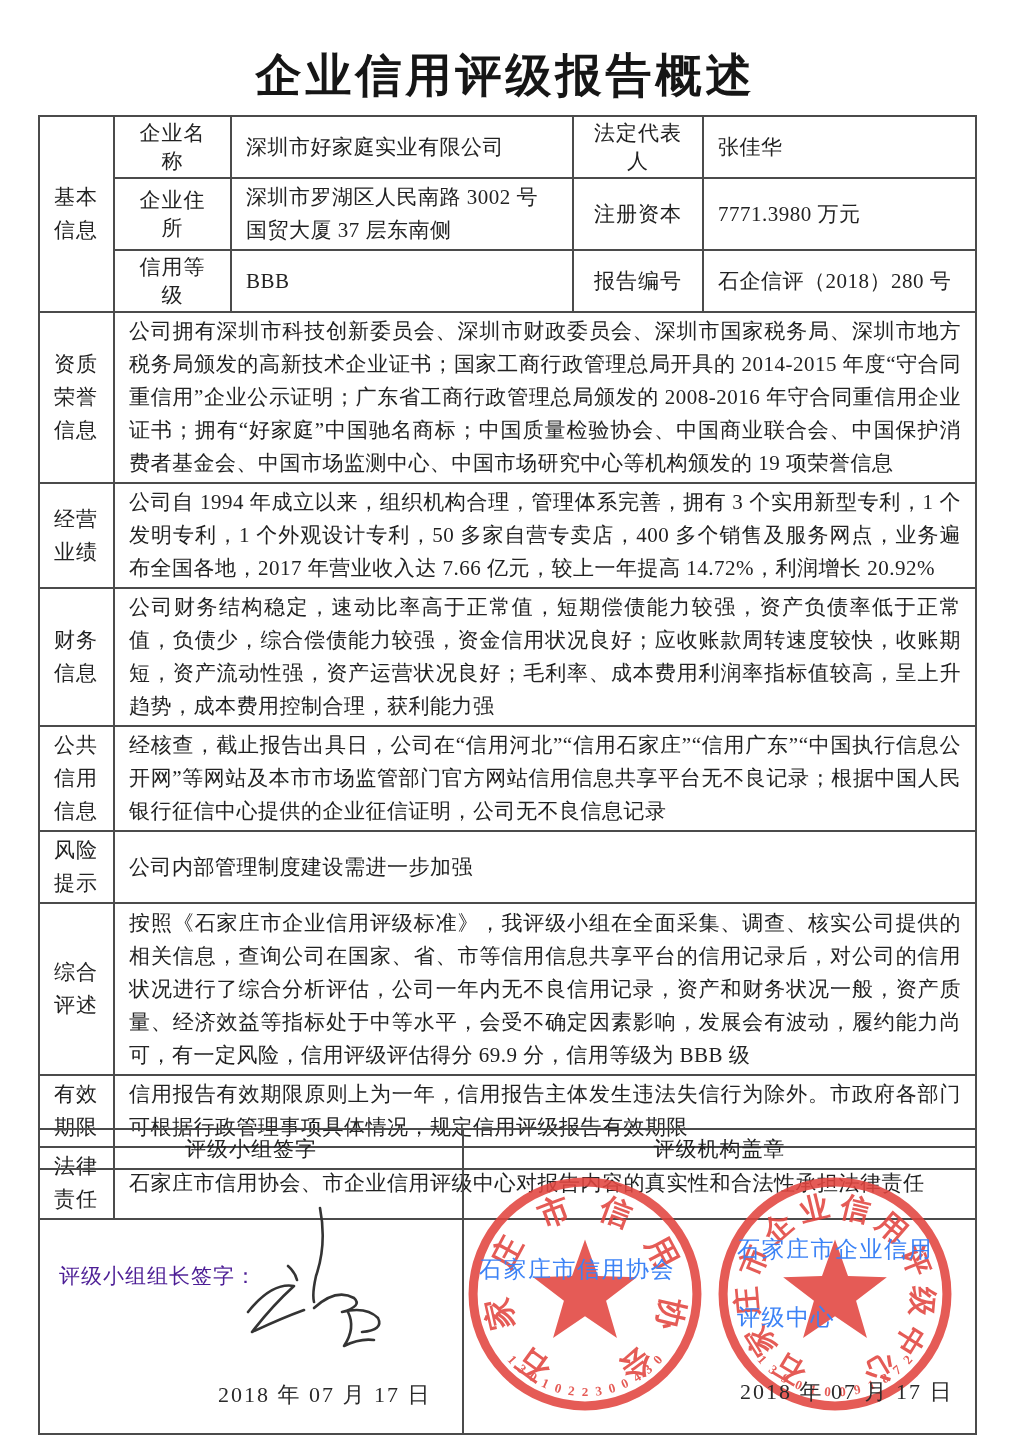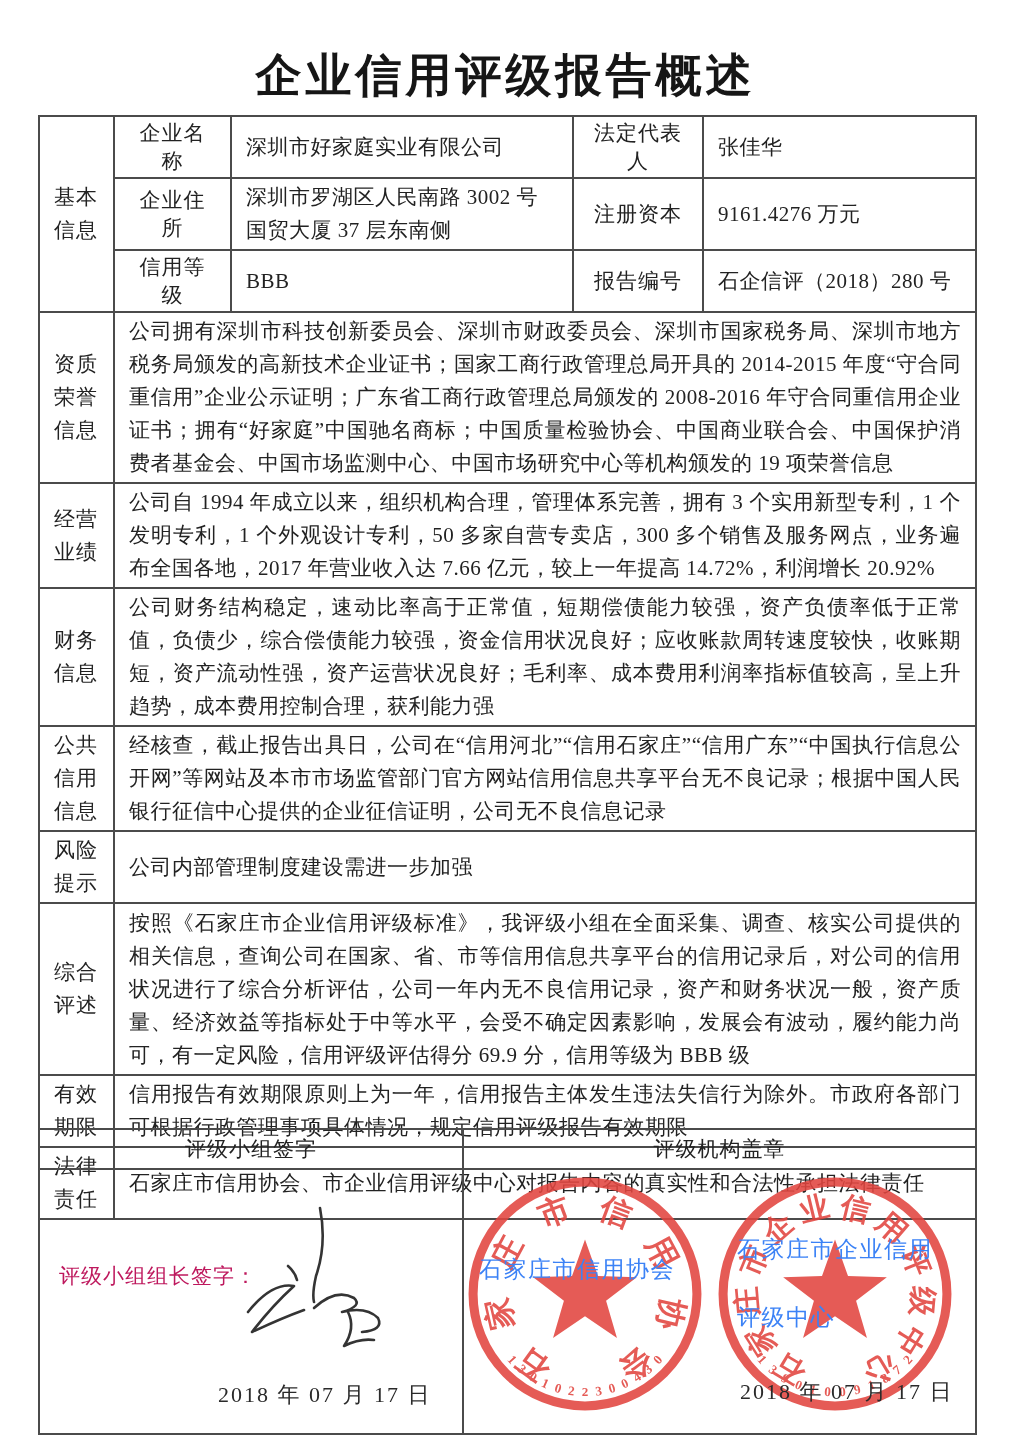--- a/index.html
+++ b/index.html
@@ -27,21 +27,21 @@
   td.content{
     text-align:justify;line-height:33px;padding:4px 14px 4px 16px;letter-spacing:0.5px;
   }
   table.footer{
     position:absolute;left:38px;top:1123px;width:937px;
     border-collapse:collapse;table-layout:fixed;border-radius:27px;
   }
   table.footer td{ border:2px solid #4b4b4b;font-size:21px;color:#222;padding:0;vertical-align:top; }
   .fhead{ text-align:center;height:38px;line-height:38px;letter-spacing:1px; }
   .cellbox{ position:relative;width:100%;height:263px; }
-  .sign-label{ position:absolute;left:19px;top:92px;font-size:21px;letter-spacing:1px;color:#be185d; }
+  .sign-label{ position:absolute;left:19px;top:92px;font-size:21px;letter-spacing:1px;color:#4c1d95; }
   .sign-svg{ position:absolute;left:192px;top:20px; }
   .sign-date{ position:absolute;left:178px;top:210px;font-size:22px;letter-spacing:2px;color:#2a2a2a; }
   .stamp-svg{ position:absolute;opacity:0.88;z-index:1; }
   .stamp1{ left:0px;top:3px; }
   .stamp2{ left:250px;top:3px; }
   .overlay-line{ position:absolute;z-index:2;font-size:23px;color:#3b82f6;letter-spacing:1.5px;white-space:nowrap; }
   .ov1{ left:15px;top:84px; }
   .ov2a{ left:273px;top:64px; }
   .ov2b{ left:273px;top:132px;width:196px;text-align:left; }
   .stamp-date{ position:absolute;left:276px;top:207px;z-index:3;font-size:22px;letter-spacing:2px;color:#2a2a2a;white-space:nowrap; }
@@ -67,36 +67,36 @@
       <td class="sec" rowspan="3">基本信息</td>
       <td class="lbl">企业名称</td>
       <td class="val">深圳市好家庭实业有限公司</td>
       <td class="lbl">法定代表人</td>
       <td class="val">张佳华</td>
     </tr>
     <tr style="height:68px">
       <td class="lbl">企业住所</td>
       <td class="val" style="line-height:33px">深圳市罗湖区人民南路 3002 号国贸大厦 37 层东南侧</td>
       <td class="lbl">注册资本</td>
-      <td class="val">9161.4276 万元</td>
+      <td class="val">7771.3980 万元</td>
     </tr>
     <tr style="height:31px">
       <td class="lbl">信用等级</td>
       <td class="val">BBB</td>
       <td class="lbl">报告编号</td>
       <td class="val">石企信评（2018）280 号</td>
     </tr>
 
     <tr style="height:168px">
       <td class="sec">资质荣誉信息</td>
       <td class="content" colspan="4">公司拥有深圳市科技创新委员会、深圳市财政委员会、深圳市国家税务局、深圳市地方税务局颁发的高新技术企业证书；国家工商行政管理总局开具的 2014-2015 年度“守合同重信用”企业公示证明；广东省工商行政管理总局颁发的 2008-2016 年守合同重信用企业证书；拥有“好家庭”中国驰名商标；中国质量检验协会、中国商业联合会、中国保护消费者基金会、中国市场监测中心、中国市场研究中心等机构颁发的 19 项荣誉信息</td>
     </tr>
     <tr style="height:100px">
       <td class="sec">经营业绩</td>
-      <td class="content" colspan="4">公司自 1994 年成立以来，组织机构合理，管理体系完善，拥有 3 个实用新型专利，1 个发明专利，1 个外观设计专利，50 多家自营专卖店，300 多个销售及服务网点，业务遍布全国各地，2017 年营业收入达 7.66 亿元，较上一年提高 14.72%，利润增长 20.92%</td>
+      <td class="content" colspan="4">公司自 1994 年成立以来，组织机构合理，管理体系完善，拥有 3 个实用新型专利，1 个发明专利，1 个外观设计专利，50 多家自营专卖店，400 多个销售及服务网点，业务遍布全国各地，2017 年营业收入达 7.66 亿元，较上一年提高 14.72%，利润增长 20.92%</td>
     </tr>
     <tr style="height:130px">
       <td class="sec">财务信息</td>
       <td class="content" colspan="4">公司财务结构稳定，速动比率高于正常值，短期偿债能力较强，资产负债率低于正常值，负债少，综合偿债能力较强，资金信用状况良好；应收账款周转速度较快，收账期短，资产流动性强，资产运营状况良好；毛利率、成本费用利润率指标值较高，呈上升趋势，成本费用控制合理，获利能力强</td>
     </tr>
     <tr style="height:100px">
       <td class="sec">公共信用信息</td>
       <td class="content" colspan="4">经核查，截止报告出具日，公司在“信用河北”“信用石家庄”“信用广东”“中国执行信息公开网”等网站及本市市场监管部门官方网站信用信息共享平台无不良记录；根据中国人民银行征信中心提供的企业征信证明，公司无不良信息记录</td>
     </tr>
     <tr style="height:60px">

